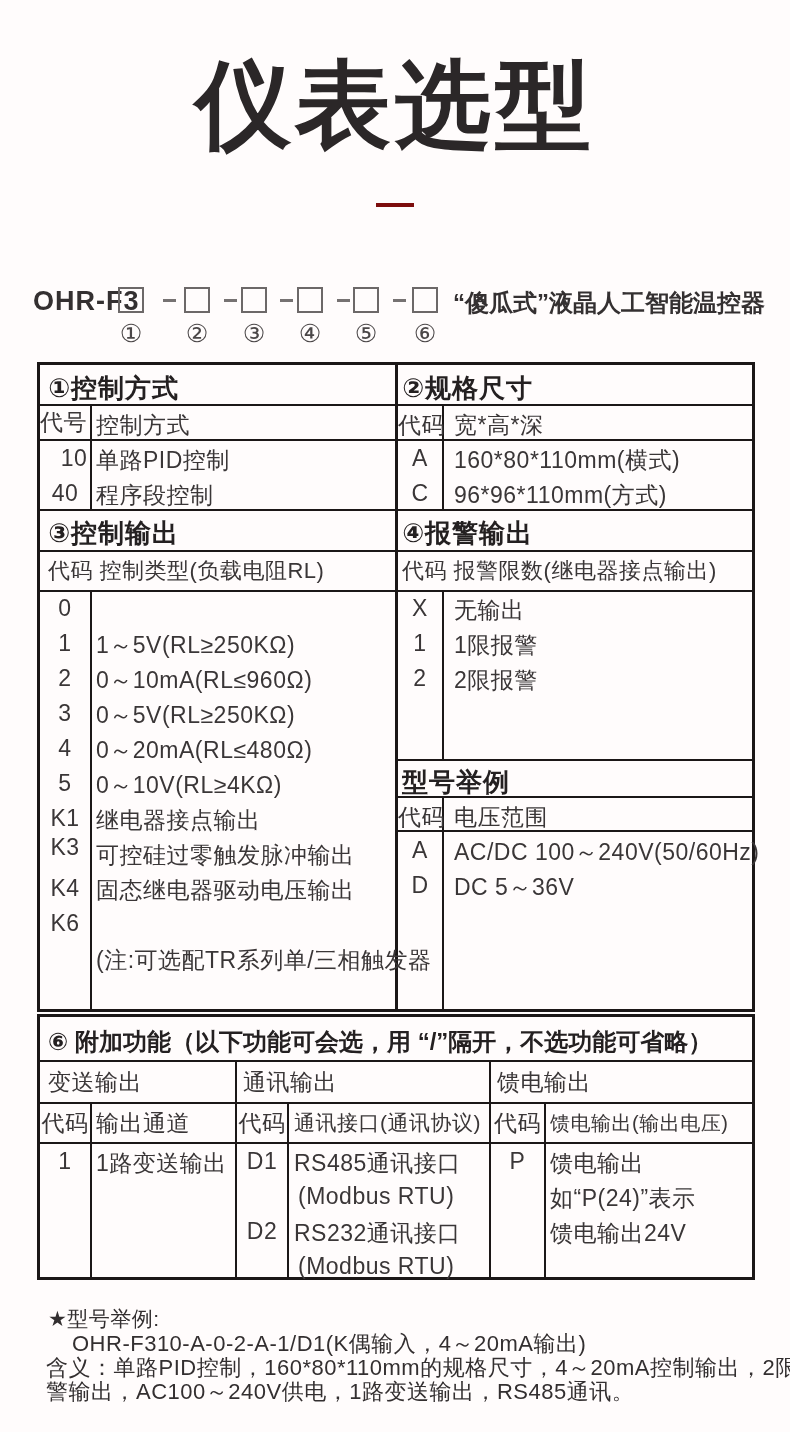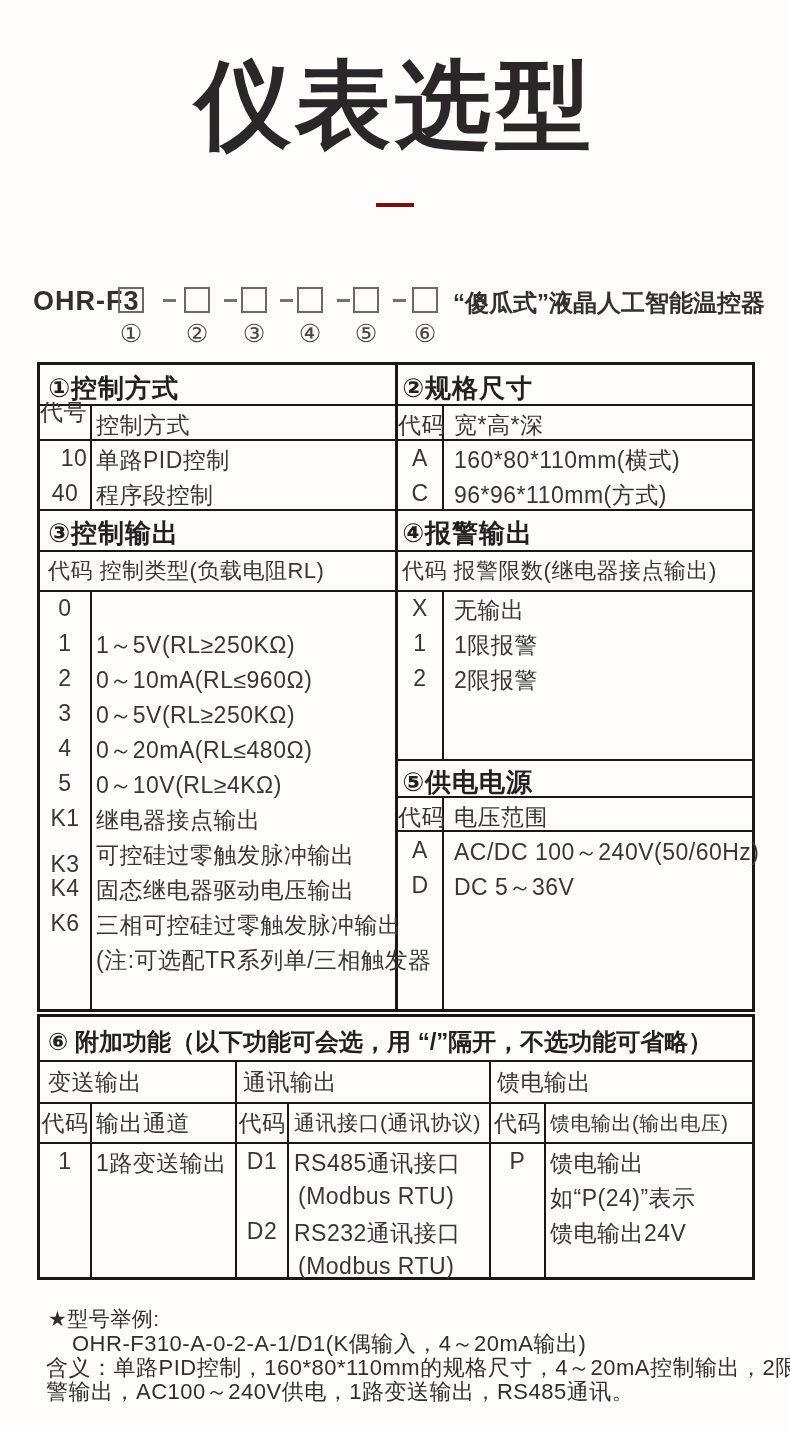--- a/index.html
+++ b/index.html
@@ -78,21 +78,21 @@
     <div class="hl" style="top:431px;left:355px;width:357px"></div>
     <div class="hl" style="top:465px;left:355px;width:357px"></div>
     <div class="vl" style="left:355px;top:0;height:644px;width:3px"></div>
     <div class="vl" style="left:50px;top:39px;height:105px"></div>
     <div class="vl" style="left:50px;top:225px;height:419px"></div>
     <div class="vl" style="left:402px;top:39px;height:105px"></div>
     <div class="vl" style="left:402px;top:225px;height:169px"></div>
     <div class="vl" style="left:402px;top:431px;height:213px"></div>
 
     <span class="sec" style="left:8px;top:6px">①控制方式</span>
-    <span class="c code" style="left:0;width:30px;top:32px">代号</span>
+    <span class="c code" style="left:0;width:30px;top:42px">代号</span>
     <span class="c" style="left:56px;top:45px">控制方式</span>
     <span class="c code" style="left:0;width:68px;top:80px">10</span>
     <span class="c" style="left:56px;top:80px">单路PID控制</span>
     <span class="c code" style="left:0;width:50px;top:115px">40</span>
     <span class="c" style="left:56px;top:115px">程序段控制</span>
 
     <span class="sec" style="left:362px;top:6px">②规格尺寸</span>
     <span class="c code" style="left:358px;width:44px;top:45px">代码</span>
     <span class="c" style="left:414px;top:45px">宽*高*深</span>
     <span class="c code" style="left:358px;width:44px;top:80px">A</span>
@@ -108,38 +108,37 @@
     <span class="c code" style="left:0;width:50px;top:300px">2</span>
     <span class="c" style="left:56px;top:300px">0～10mA(RL≤960Ω)</span>
     <span class="c code" style="left:0;width:50px;top:335px">3</span>
     <span class="c" style="left:56px;top:335px">0～5V(RL≥250KΩ)</span>
     <span class="c code" style="left:0;width:50px;top:370px">4</span>
     <span class="c" style="left:56px;top:370px">0～20mA(RL≤480Ω)</span>
     <span class="c code" style="left:0;width:50px;top:405px">5</span>
     <span class="c" style="left:56px;top:405px">0～10V(RL≥4KΩ)</span>
     <span class="c code" style="left:0;width:50px;top:440px">K1</span>
     <span class="c" style="left:56px;top:440px">继电器接点输出</span>
-    <span class="c code" style="left:0;width:50px;top:486px">K3</span>
+    <span class="c code" style="left:0;width:50px;top:469px">K3</span>
     <span class="c" style="left:56px;top:475px">可控硅过零触发脉冲输出</span>
     <span class="c code" style="left:0;width:50px;top:510px">K4</span>
     <span class="c" style="left:56px;top:510px">固态继电器驱动电压输出</span>
     <span class="c code" style="left:0;width:50px;top:545px">K6</span>
-    <span class="c" style="left:56px;top:545px">三相可控硅过零触发脉冲输出</span>
     <span class="c" style="left:56px;top:580px">(注:可选配TR系列单/三相触发器</span>
 
     <span class="sec" style="left:362px;top:151px">④报警输出</span>
     <span class="c h22" style="left:362px;top:191px">代码 报警限数(继电器接点输出)</span>
     <span class="c code" style="left:358px;width:44px;top:230px">X</span>
     <span class="c" style="left:414px;top:230px">无输出</span>
     <span class="c code" style="left:358px;width:44px;top:265px">1</span>
     <span class="c" style="left:414px;top:265px">1限报警</span>
     <span class="c code" style="left:358px;width:44px;top:300px">2</span>
     <span class="c" style="left:414px;top:300px">2限报警</span>
 
-    <span class="sec" style="left:362px;top:400px">⑤供电电源</span>
+    <span class="sec" style="left:362px;top:400px">型号举例</span>
     <span class="c code" style="left:358px;width:44px;top:437px">代码</span>
     <span class="c" style="left:414px;top:437px">电压范围</span>
     <span class="c code" style="left:358px;width:44px;top:472px">A</span>
     <span class="c" style="left:414px;top:472px">AC/DC 100～240V(50/60Hz)</span>
     <span class="c code" style="left:358px;width:44px;top:507px">D</span>
     <span class="c" style="left:414px;top:507px">DC 5～36V</span>
   </div>
 
   <div class="tbl t2">
     <div class="hl" style="top:43px;left:0;width:712px"></div>

